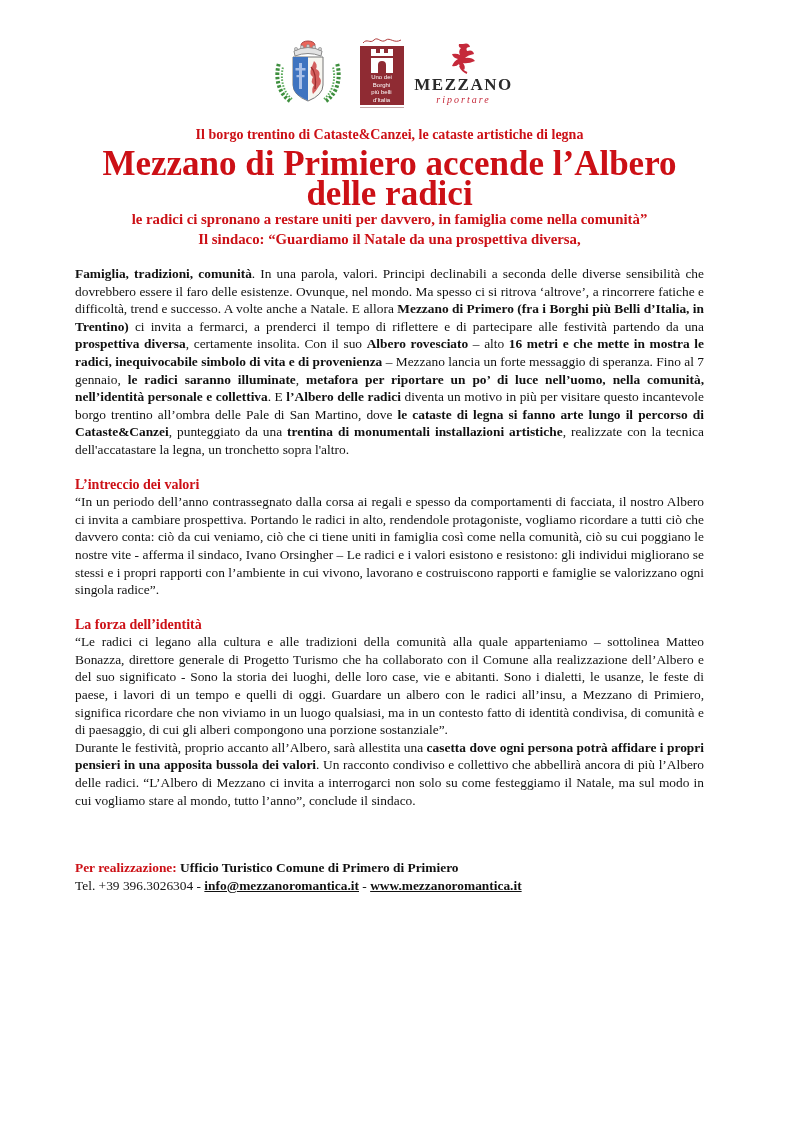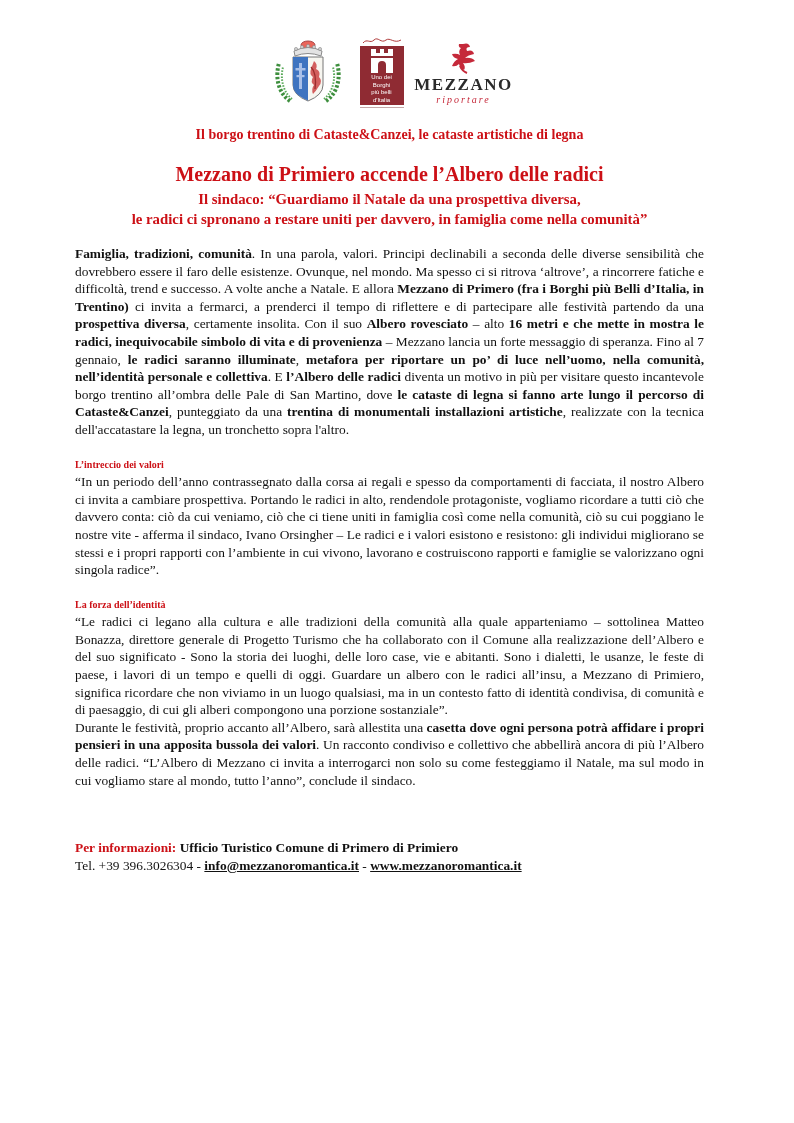--- a/index.html
+++ b/index.html
@@ -13,28 +13,28 @@
   .borghi-block{background:#8f2b33;flex:1;display:flex;flex-direction:column;align-items:center;padding:3px 2px 2px 2px;}
   .borghi-text{color:#fff;font-family:"Liberation Sans",sans-serif;font-size:6px;line-height:6.5px;text-align:center;margin-top:1px;}
   .borghi-fineprint{height:3px;border-top:1px solid #c4a8a8;margin-top:2px;}
   .logo-mezzano{display:flex;flex-direction:column;align-items:center;width:92px;}
   .mezzano-name{font-family:"Liberation Serif",serif;font-size:17px;font-weight:bold;letter-spacing:1.5px;color:#2b2b2b;line-height:18px;}
   .mezzano-tagline{font-family:"Liberation Serif",serif;font-style:italic;font-size:10px;letter-spacing:2px;color:#c5293a;line-height:12px;}
 
   
   .header{margin-top:14px;text-align:center;color:#cc1016;font-weight:bold;}
   .kicker{font-size:14px;line-height:17px;}
-  .title{font-size:20px;line-height:30px;margin-top:16px;}
+  .title{font-size:35px;line-height:30px;margin-top:6px;}
   .subtitle{font-size:14.8px;line-height:17.5px;margin-top:2px;}
 
   
   .doc-body{margin-top:17px;font-size:13.4px;line-height:17.6px;text-align:justify;}
   .doc-body p{margin:0;}
   .doc-body b{font-weight:bold;}
-  h3.sec{color:#cc1016;font-size:10px;line-height:17.6px;margin:17px 0 0 0;font-weight:bold;text-align:left;}
+  h3.sec{color:#cc1016;font-size:14px;line-height:17.6px;margin:17px 0 0 0;font-weight:bold;text-align:left;}
 
   
   .contact{margin-top:50px;font-size:13.4px;line-height:17.6px;}
   .contact .lbl{color:#cc1016;font-weight:bold;}
   .contact .org{font-weight:bold;}
   .contact a{color:#111;text-decoration:underline;cursor:pointer;font-weight:bold;}
 </style>
 </head>
 <body>
 
@@ -91,22 +91,22 @@
         <path d="M13,24 q2,5 7,7" fill="none" stroke="#c5293a" stroke-width="2"></path>
       </svg>
       <div class="mezzano-name">MEZZANO</div>
       <div class="mezzano-tagline">riportare</div>
     </div>
   </div>
 
   <div class="header">
     <div class="kicker">Il borgo trentino di Cataste&amp;Canzei, le cataste artistiche di legna</div>
     <div class="title">Mezzano di Primiero accende l’Albero delle radici</div>
+    <div class="subtitle">le radici ci spronano a restare uniti per davvero, in famiglia come nella comunità”</div>
     <div class="subtitle">Il sindaco: “Guardiamo il Natale da una prospettiva diversa,</div>
-    <div class="subtitle">le radici ci spronano a restare uniti per davvero, in famiglia come nella comunità”</div>
   </div>
 
   <div class="doc-body">
 
     <section>
       <p><b>Famiglia, tradizioni, comunità</b><span>. In una parola, valori. Principi declinabili a seconda delle diverse sensibilità che dovrebbero essere il faro delle esistenze. Ovunque, nel mondo. Ma spesso ci si ritrova ‘altrove’, a rincorrere fatiche e difficoltà, trend e successo. A volte anche a Natale. E allora </span><b>Mezzano di Primero (fra i Borghi più Belli d’Italia, in Trentino)</b><span> ci invita a fermarci, a prenderci il tempo di riflettere e di partecipare alle festività partendo da una </span><b>prospettiva diversa</b><span>, certamente insolita. Con il suo </span><b>Albero rovesciato</b><span> – alto </span><b>16 metri e che mette in mostra le radici, inequivocabile simbolo di vita e di provenienza</b><span> – Mezzano lancia un forte messaggio di speranza. Fino al 7 gennaio, </span><b>le radici saranno illuminate</b><span>, </span><b>metafora per riportare un po’ di luce nell’uomo, nella comunità, nell’identità personale e collettiva</b><span>. E </span><b>l’Albero delle radici</b><span> diventa un motivo in più per visitare questo incantevole borgo trentino all’ombra delle Pale di San Martino, dove </span><b>le cataste di legna si fanno arte lungo il percorso di Cataste&amp;Canzei</b><span>, punteggiato da una </span><b>trentina di monumentali installazioni artistiche</b><span>, realizzate con la tecnica dell'accatastare la legna, un tronchetto sopra l'altro.</span></p>
     </section>
 
     <section>
       <h3 class="sec">L’intreccio dei valori</h3>
@@ -116,18 +116,18 @@
     <section>
       <h3 class="sec">La forza dell’identità</h3>
       <p><span>“Le radici ci legano alla cultura e alle tradizioni della comunità alla quale apparteniamo – sottolinea Matteo Bonazza, direttore generale di Progetto Turismo che ha collaborato con il Comune alla realizzazione dell’Albero e del suo significato - Sono la storia dei luoghi, delle loro case, vie e abitanti. Sono i dialetti, le usanze, le feste di paese, i lavori di un tempo e quelli di oggi. Guardare un albero con le radici all’insu, a Mezzano di Primiero, significa ricordare che non viviamo in un luogo qualsiasi, ma in un contesto fatto di identità condivisa, di comunità e di paesaggio, di cui gli alberi compongono una porzione sostanziale”.</span></p>
     </section>
 
     <section>
       <p><span>Durante le festività, proprio accanto all’Albero, sarà allestita una </span><b>casetta dove ogni persona potrà affidare i propri pensieri in una apposita bussola dei valori</b><span>. Un racconto condiviso e collettivo che abbellirà ancora di più l’Albero delle radici. “L’Albero di Mezzano ci invita a interrogarci non solo su come festeggiamo il Natale, ma sul modo in cui vogliamo stare al mondo, tutto l’anno”, conclude il sindaco.</span></p>
     </section>
 
     <div class="contact">
-      <div><span class="lbl">Per informazioni:</span><span class="org"> Ufficio Turistico Comune di Primero di Primiero</span></div>
+      <div><span class="lbl">Per realizzazione:</span><span class="org"> Ufficio Turistico Comune di Primero di Primiero</span></div>
       <div><span>Tel. +39 396.3026304 - </span><a>info@mezzanoromantica.it</a><span> - </span><a>www.mezzanoromantica.it</a></div>
     </div>
 
   </div>
 </div>
 
 </body></html>

